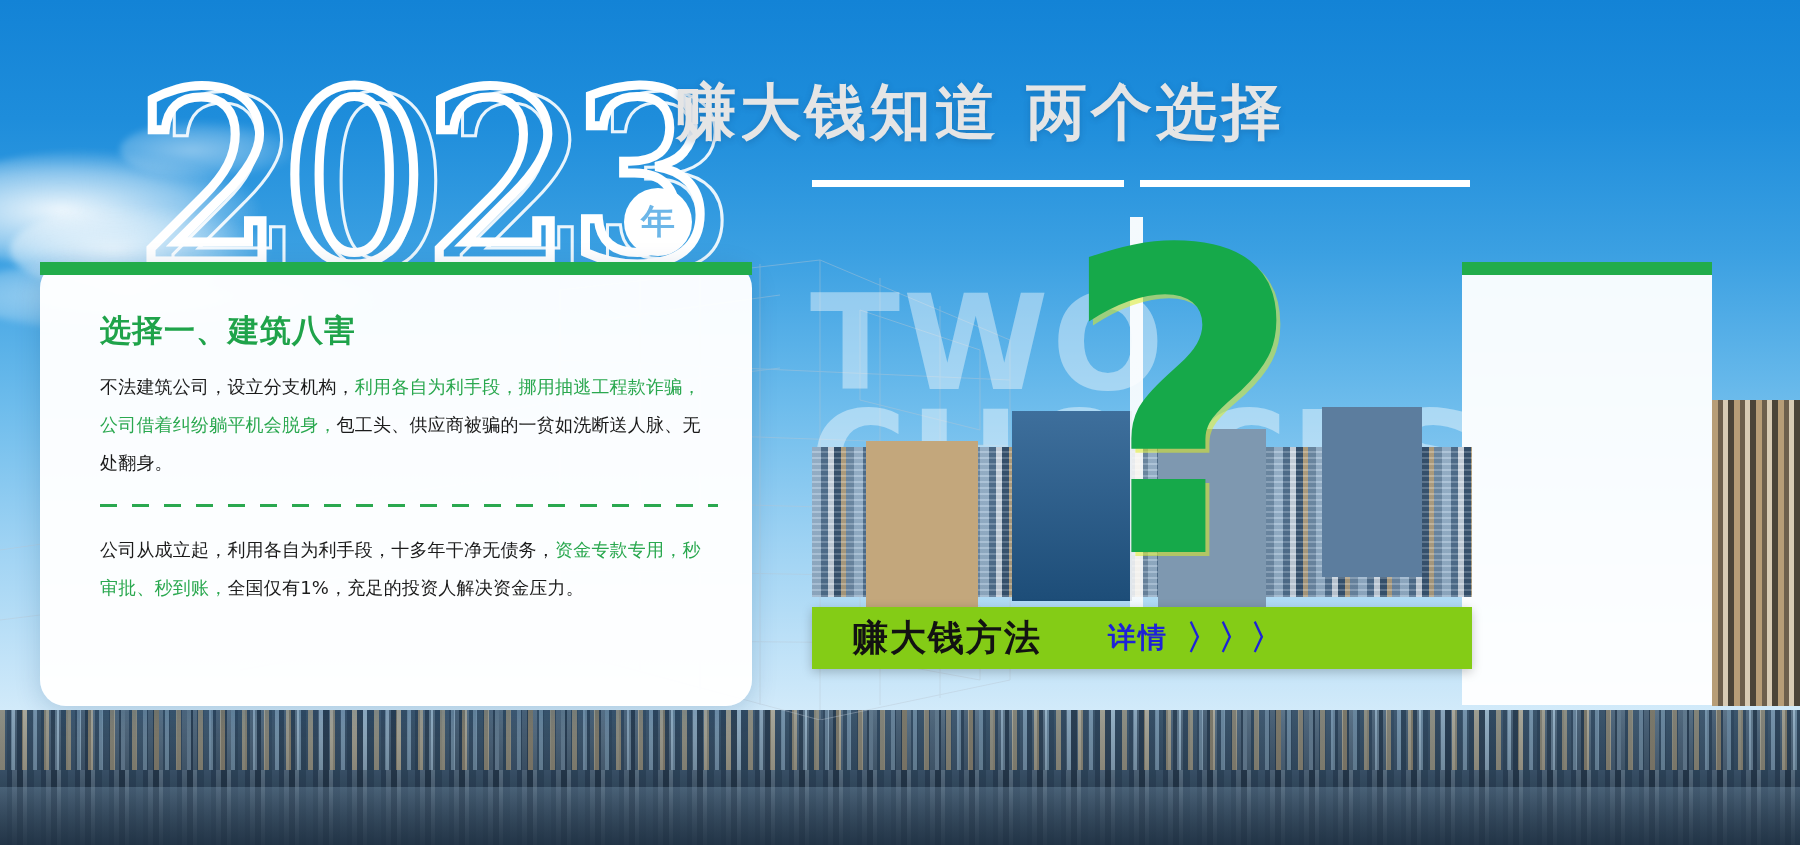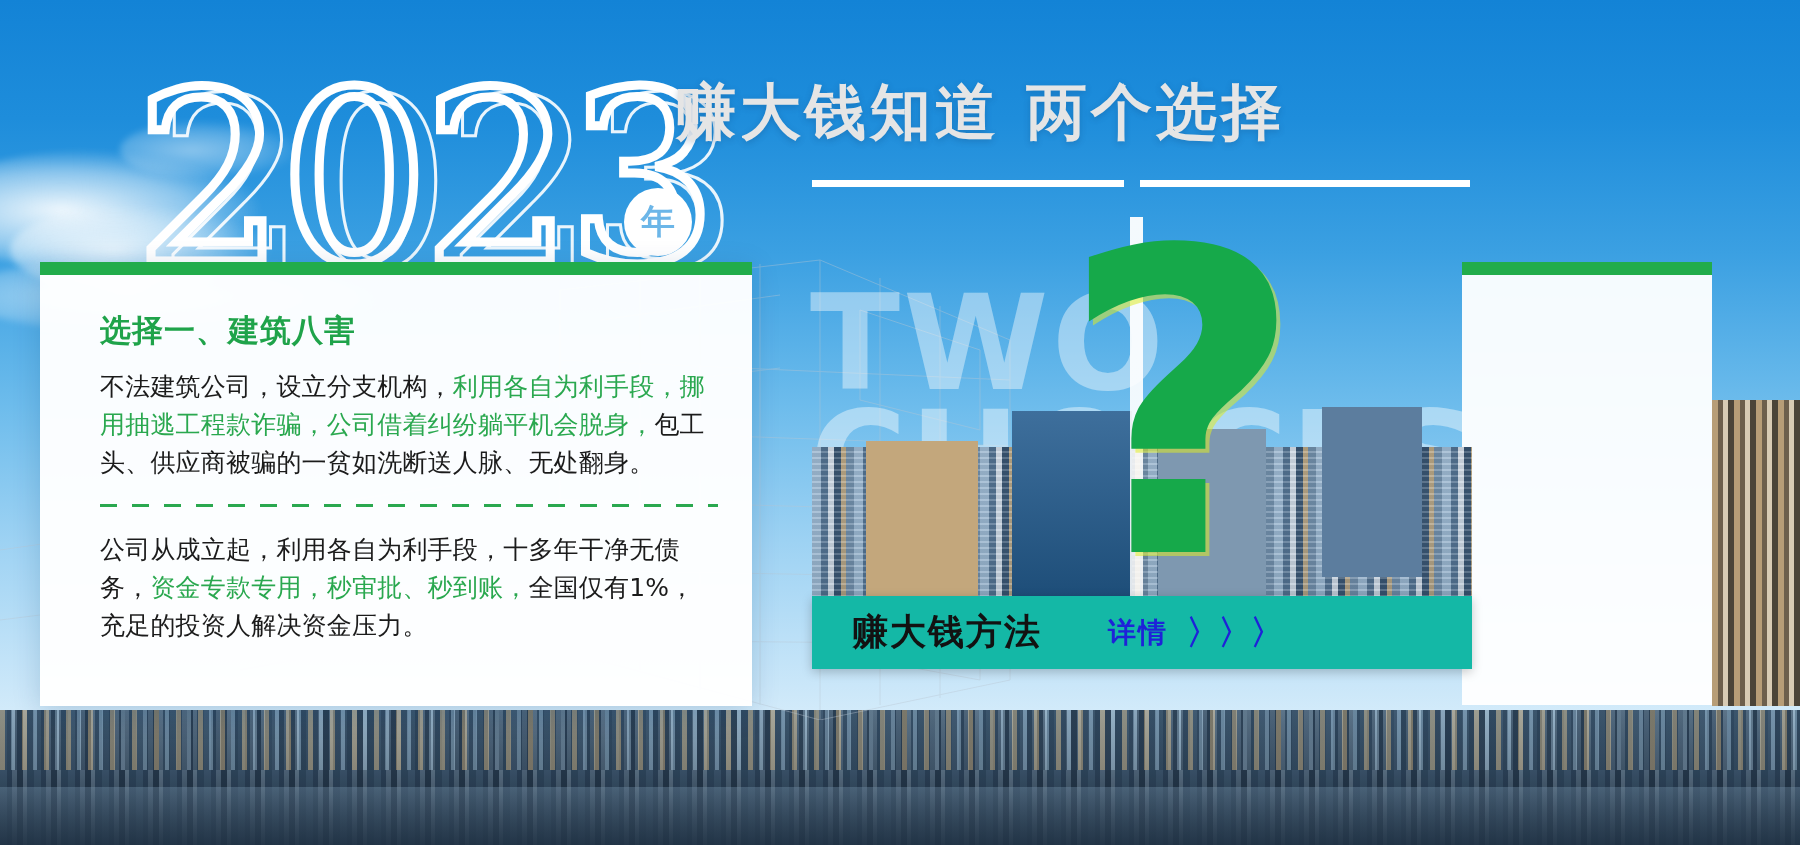--- a/index.html
+++ b/index.html
@@ -127,34 +127,35 @@
     position:absolute; left:1140px; top:180px;
     width:330px; height:7px; background:#ffffff;
   }
 
   
   .card {
     position:absolute; left:40px; top:262px;
     width:712px; height:444px;
     background:rgba(255,255,255,.97);
     box-shadow:0 6px 26px rgba(12,60,110,.18);
+    border-radius:26px;
   }
   .card-topbar { position:absolute; left:0; top:0; width:100%; height:13px; background:#22ac4b;}
   .card-inner { position:absolute; left:60px; top:48px; right:34px;}
 
   .sec-title {
     color:#1fa34a;
     font-size:31px;
     font-weight:700;
     letter-spacing:1px;
     margin-bottom:16px;
     font-family:"DejaVu Sans","Liberation Sans",sans-serif;
   }
   .sec-body {
-    font-size:25px;
+    font-size:18px;
     line-height:38px;
     color:#1b1b1b;
     letter-spacing:.2px;
     font-family:"DejaVu Sans","Liberation Sans",sans-serif;
   }
   .sec-body .hl { color:#2aa84f; }
 
   .divider {
     margin:22px 0 24px 0;
     height:3px;
@@ -217,22 +218,22 @@
   .panel-city::after{
     content:"";
     position:absolute; left:200px; top:-36px; width:120px; height:190px;
     background:linear-gradient(to bottom,#3e6f9c,#1d4d78);
     box-shadow:140px 12px 0 -6px #7e98b0, 300px -14px 0 -10px #5c7d9e, -150px 26px 0 -4px #c3a77c;
   }
 
   
   .cta {
     position:absolute; left:0; bottom:0;
-    width:660px; height:73px;
-    background:#14b8a6;
+    width:660px; height:62px;
+    background:#84cc16;
     display:flex; align-items:center;
     padding:0 40px;
     box-shadow:0 3px 10px rgba(0,0,0,.22);
   }
   .cta-main {
     font-size:36px; font-weight:700; color:#121212; letter-spacing:2px;
     font-family:"DejaVu Sans","Liberation Sans",sans-serif;
   }
   .cta-detail {
     margin-left:66px;

